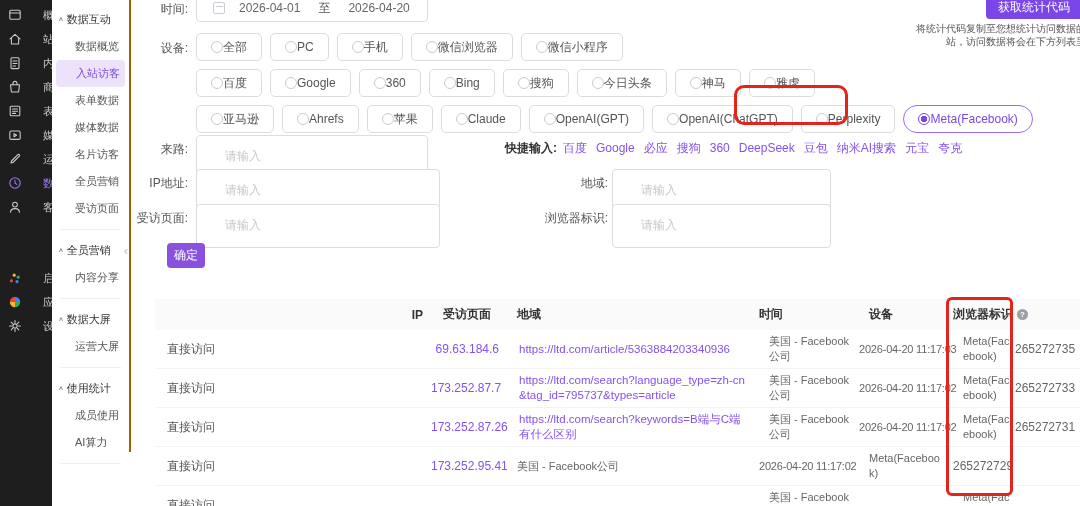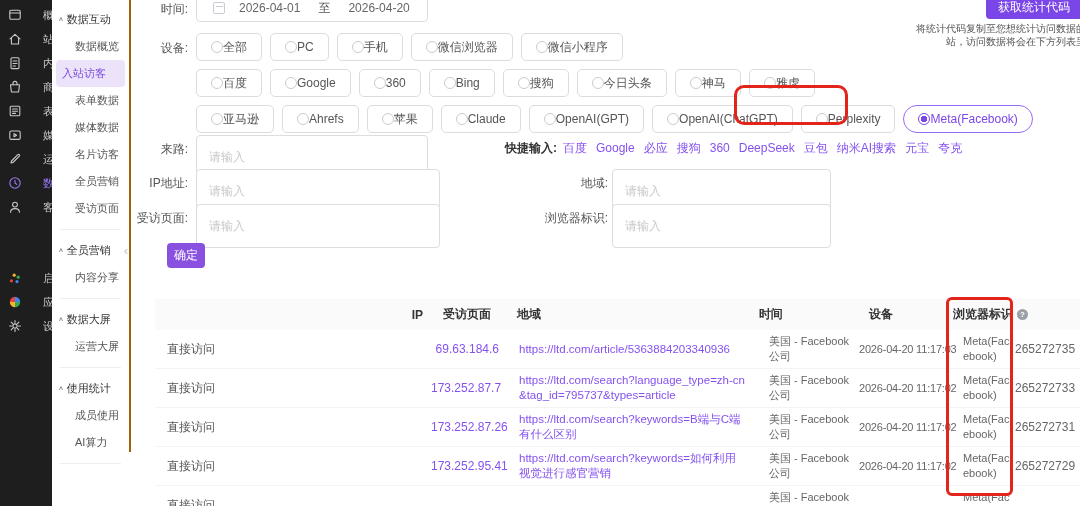--- a/index.html
+++ b/index.html
@@ -12,29 +12,29 @@
   .ds-item{display:flex;align-items:center;gap:21px;padding:4.5px 0 4.5px 8px;color:#c9c9c9;font-size:11px;cursor:pointer;white-space:nowrap}
   .ds-item.active{color:#9b79f5}
   .ds-ic{display:inline-flex;width:14px;height:14px;flex:none}
   .ds-gap{height:47px}
 
   
   .sub-sidebar{position:absolute;left:52px;top:0;width:79px;height:452px;background:#fff;border-right:2px solid #a16207;padding-top:6px}
   .sm-title{display:flex;align-items:center;gap:3px;padding:6px 0 6px 6px;font-size:11px;color:#333;cursor:pointer;white-space:nowrap}
   .sm-caret{font-size:8px;color:#777;transform:scaleY(.75)}
   .sm-item{padding:6px 0 6px 23px;font-size:11px;color:#555;cursor:pointer;white-space:nowrap}
-  .sm-item.active{background:#ece3fb;color:#7a4ddb;border-radius:4px;margin:0 4px;padding-left:6px}
+  .sm-item.active{background:#ece3fb;color:#7a4ddb;border-radius:4px;margin:0 4px;padding-left:20px}
   .sm-div{border-top:1px solid #efefef;margin:7px 8px}
   .collapse{position:absolute;right:1px;top:243px;color:#c0c0c0;font-size:13px;cursor:pointer}
 
   
   .main{position:absolute;left:131px;top:0;width:949px;height:506px;background:#fff}
   .lbl{position:absolute;left:0;width:57px;text-align:right;font-size:12px;color:#555}
   .lbl-r{position:absolute;left:374px;width:103px;text-align:right;font-size:12px;color:#555}
-  .txt{position:absolute;border:1px solid #ddd;border-radius:4px;height:44px;font-size:12px;color:#333;padding:0 12px;background:#fff;outline:none;font-family:Liberation Serif, serif}
+  .txt{position:absolute;border:1px solid #ddd;border-radius:4px;height:44px;font-size:12px;color:#333;padding:0 28px;background:#fff;outline:none;font-family:Liberation Mono, monospace}
   .txt::placeholder{color:#c8c8c8}
   .date-box{position:absolute;left:65px;top:-6px;width:232px;height:28px;border:1px solid #ddd;border-radius:4px;display:flex;align-items:center;gap:14px;padding-left:16px;font-size:12px;color:#666;cursor:pointer;background:#fff}
   .cal{width:12px;height:12px;border:1px solid #c9ccd4;border-radius:2px;position:relative;flex:none}
   .cal::before{content:"";position:absolute;left:1.5px;right:1.5px;top:3px;border-top:1px solid #c9ccd4}
   .date-to{color:#555;margin:0 4px}
 
   .chips{position:absolute;left:65px;top:33px;width:820px}
   .chip-row{display:flex;gap:8px;margin-bottom:8px}
   .chip{display:inline-flex;align-items:center;height:28px;padding:0 14px;border:1px solid #dcdcdc;border-radius:5px;font-size:12px;color:#555;background:#fff;cursor:pointer;white-space:nowrap}
   .radio{width:12px;height:12px;border:1px solid #ccc;border-radius:50%;flex:none;background:#fff}
@@ -395,21 +395,20 @@
             <div class="c-ip">173.252.87.26</div>
             <div class="c-page">https://ltd.com/search?keywords=B端与C端有什么区别</div>
             <div class="c-region">美国 - Facebook公司</div>
             <div class="c-time">2026-04-20 11:17:02</div>
             <div class="c-device">Meta(Facebook)</div>
             <div class="c-browser">265272731</div>
           </div>
           <div class="trow">
             <div class="c-source">直接访问</div>
             <div class="c-ip">173.252.95.41</div>
-            <div class="c-page">https://ltd.com/search?keywords=如何利用视觉进行感官营销</div>
             <div class="c-region">美国 - Facebook公司</div>
             <div class="c-time">2026-04-20 11:17:02</div>
             <div class="c-device">Meta(Facebook)</div>
             <div class="c-browser">265272729</div>
           </div>
           <div class="trow">
             <div class="c-source">直接访问</div>
             <div class="c-ip"></div>
             <div class="c-page"></div>
             <div class="c-region">美国 - Facebook公司</div>

